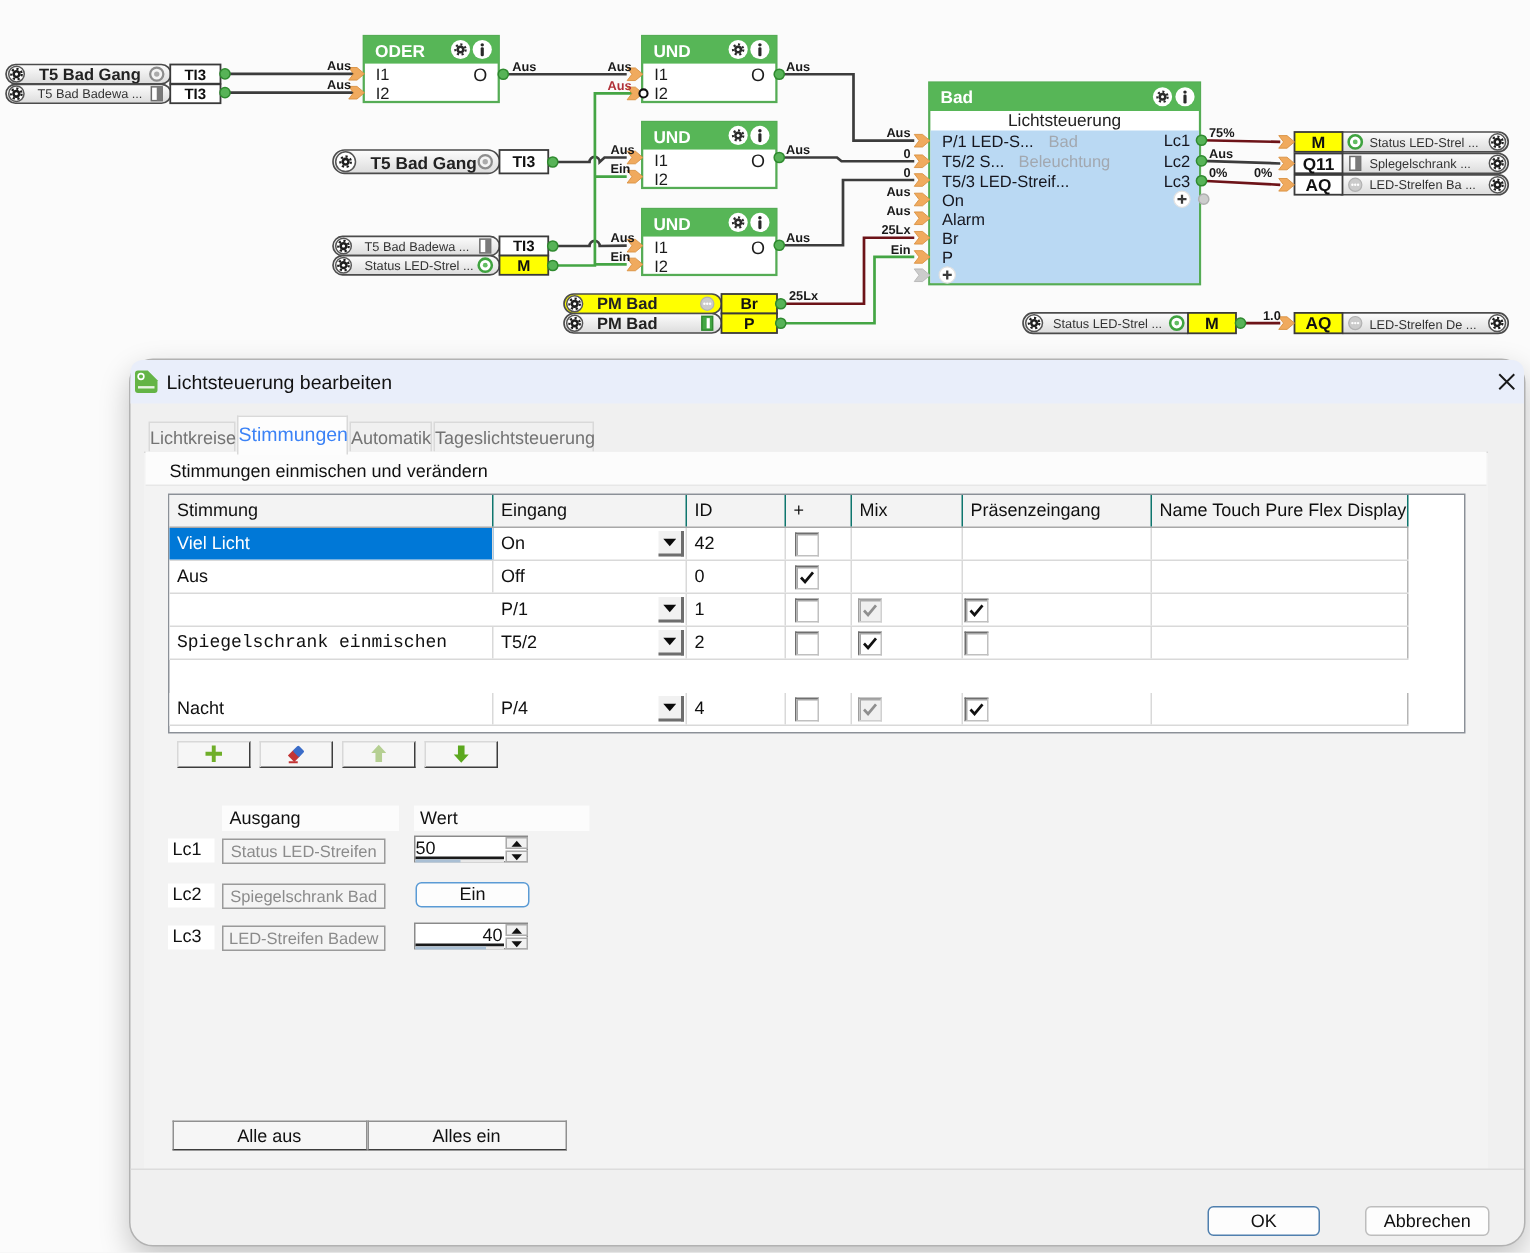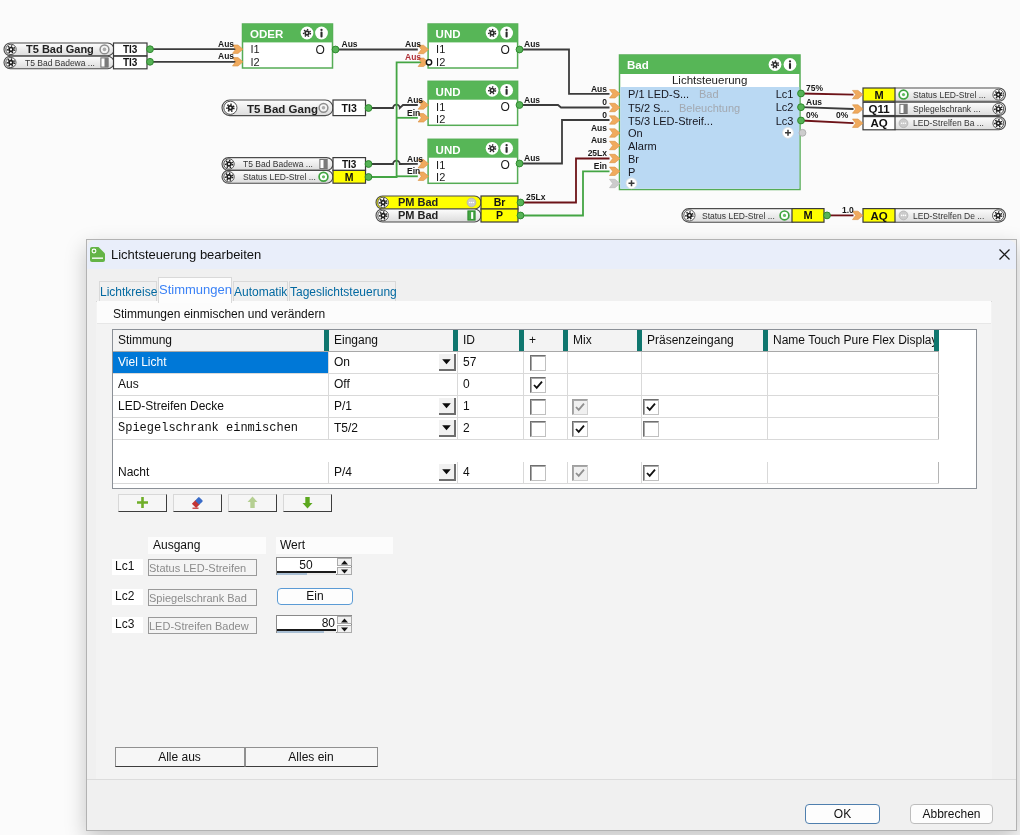--- a/index.html
+++ b/index.html
@@ -6,34 +6,34 @@
 body{width:1020px;height:835px;overflow:hidden;background:#fbfbfb;font-family:"Liberation Sans",sans-serif;position:relative;}
 .abs{position:absolute;}
 svg text{font-family:"Liberation Sans",sans-serif;}
 .wl{font-size:8.5px;font-weight:bold;fill:#1a1a1a;}
 .wlr{font-size:8.5px;font-weight:bold;fill:#b03038;}
 .bt{font-size:11px;fill:#1c1c1c;}
 .hd{font-size:11.5px;font-weight:bold;fill:#fff;}
 .pb{font-size:11px;font-weight:bold;fill:#222;}
 .ps{font-size:8.5px;fill:#333;}
 .gy{fill:#a2a8b0;}
-.dlg{position:absolute;left:86px;top:239px;width:929px;height:590px;background:#f0f0f0;border:1px solid #b2b2b2;border-radius:0;box-shadow:0 8px 20px rgba(0,0,0,.22);}
+.dlg{position:absolute;left:86px;top:239px;width:929px;height:590px;background:#f0f0f0;border:1px solid #b2b2b2;border-radius:16px;box-shadow:0 8px 20px rgba(0,0,0,.22);}
 .tbar{position:absolute;left:0;top:0;width:100%;height:29px;background:#e9eefa;border-radius:8px 8px 0 0;}
 .ttxt{position:absolute;left:24px;top:7px;font-size:13px;color:#111;}
-.tab{position:absolute;top:41px;height:21px;background:#f0f0f0;border:1px solid #d9d9d9;font-size:12px;color:#0369a1;text-align:center;line-height:21px;box-sizing:border-box;}
+.tab{position:absolute;top:41px;height:21px;background:#f0f0f0;border:1px solid #d9d9d9;font-size:12px;color:#737373;text-align:center;line-height:21px;box-sizing:border-box;}
 .tabsel{position:absolute;top:37px;height:26px;background:#fdfdfd;border:1px solid #d9d9d9;border-bottom:none;font-size:13px;color:#3b82f6;text-align:right;line-height:24px;box-sizing:border-box;z-index:3;}
 .panel{position:absolute;left:9px;top:61px;width:896px;height:478px;background:#f3f3f3;border-top:1px solid #d9d9d9;}
-.cell{position:absolute;top:0;height:22px;box-sizing:border-box;border-right:5px solid #0f766e;font-size:12px;line-height:21px;padding-left:5px;color:#101010;overflow:hidden;white-space:nowrap;}
+.cell{position:absolute;top:0;height:22px;box-sizing:border-box;border-right:1px solid #0f766e;font-size:12px;line-height:21px;padding-left:5px;color:#101010;overflow:hidden;white-space:nowrap;}
 .bcell{border-right:1px solid #d9d9d9;height:21px;}
 .row{position:absolute;left:0;height:22px;width:826px;border-bottom:1px solid #d9d9d9;background:#fff;box-sizing:border-box;}
 .cb{position:absolute;width:14px;height:14px;background:#fff;border-style:solid;border-width:1px;border-color:#6f6f6f #c0c0c0 #c0c0c0 #6f6f6f;top:3px;box-shadow:inset 1px 1px 0 #a8a8a8;}
 .cbg{border-color:#9f9f9f #d0d0d0 #d0d0d0 #9f9f9f;background:#f0f0f0;}
 .combo{position:absolute;right:1px;top:2px;width:17px;height:17px;background:#f1f1f1;border-right:2px solid #6e6e6e;border-bottom:2px solid #6e6e6e;box-sizing:border-box;}
 .tbtn{position:absolute;width:49px;height:18px;background:#f6f6f6;border:1px solid #d8d8d8;border-right:1px solid #3d3d3d;border-bottom:1px solid #3d3d3d;box-sizing:border-box;text-align:center;}
-.wbox{position:absolute;height:17px;background:#f4f4f4;border:1px solid #9a9a9a;color:#8b8b8b;font-size:11px;line-height:16px;box-sizing:border-box;overflow:hidden;white-space:nowrap;}
+.wbox{position:absolute;height:17px;background:#f4f4f4;border:1px solid #9a9a9a;color:#8b8b8b;font-size:11px;text-align:center;line-height:16px;box-sizing:border-box;overflow:hidden;white-space:nowrap;}
 .lc{position:absolute;width:31px;height:16px;background:#fff;font-size:12px;color:#111;padding-left:3px;box-sizing:border-box;}
 .big{position:absolute;width:128px;height:20px;background:#f6f6f6;border:1px solid #909090;border-bottom-color:#3d3d3d;box-sizing:border-box;font-size:12px;color:#111;text-align:center;line-height:18px;}
 .okb{position:absolute;height:20px;background:#fdfdfd;border-radius:4px;font-size:12px;color:#111;text-align:center;line-height:18px;box-sizing:border-box;}
 .spinb{position:absolute;left:59.5px;width:15px;height:8px;background:#f1f1f1;border:1px solid #ababab;box-sizing:border-box;}
 .spinb svg{position:absolute;left:1px;top:1px;display:block;}
 </style>
 </head>
 <body>
 <svg class="abs" style="left:0;top:0" width="1020" height="240" viewBox="0 0 1020 240">
 <defs>
@@ -334,41 +334,40 @@
 <div class="cell" style="left:529px;width:126px;height:21px;">Präsenzeingang</div>
 <div class="cell" style="left:655px;width:171px;height:21px;">Name Touch Pure Flex Display</div>
 </div>
 <div class="row" style="top:22px;">
 <div class="cell bcell" style="left:0;width:216px;background:#0078d7;color:#fff;">Viel Licht</div>
 <div class="cell bcell" style="left:216px;width:129px;">On<div class="combo">
             <svg width="15" height="15" viewBox="0 0 15 15" style="display:block">
               <path d="M3.2,5.2 h8.6 l-4.3,5 Z" fill="#0a0a0a"></path>
             </svg>
           </div></div>
-<div class="cell bcell" style="left:345px;width:66px;">57</div>
+<div class="cell bcell" style="left:345px;width:66px;">42</div>
 <div class="cell bcell" style="left:411px;width:44px;"></div>
 <div class="cell bcell" style="left:455px;width:74px;"></div>
 <div class="cell bcell" style="left:529px;width:126px;"></div>
 <div class="cell bcell" style="left:655px;width:171px;border-right:1px solid #b5b5b5;"></div>
 <div class="cb" style="left:417px;"></div>
 </div>
 <div class="row" style="top:44px;">
 <div class="cell bcell" style="left:0;width:216px;">Aus</div>
 <div class="cell bcell" style="left:216px;width:129px;">Off</div>
 <div class="cell bcell" style="left:345px;width:66px;">0</div>
 <div class="cell bcell" style="left:411px;width:44px;"></div>
 <div class="cell bcell" style="left:455px;width:74px;"></div>
 <div class="cell bcell" style="left:529px;width:126px;"></div>
 <div class="cell bcell" style="left:655px;width:171px;border-right:1px solid #b5b5b5;"></div>
 <div class="cb" style="left:417px;"><svg width="14" height="14" viewBox="0 0 14 14">
             <path d="M3,7 L5.7,9.9 L11,3.6" fill="none" stroke="#111" stroke-width="1.8"></path>
           </svg></div>
 </div>
 <div class="row" style="top:66px;">
-<div class="cell bcell" style="left:0;width:216px;">LED-Streifen Decke</div>
 <div class="cell bcell" style="left:216px;width:129px;">P/1<div class="combo">
             <svg width="15" height="15" viewBox="0 0 15 15" style="display:block">
               <path d="M3.2,5.2 h8.6 l-4.3,5 Z" fill="#0a0a0a"></path>
             </svg>
           </div></div>
 <div class="cell bcell" style="left:345px;width:66px;">1</div>
 <div class="cell bcell" style="left:411px;width:44px;"></div>
 <div class="cell bcell" style="left:455px;width:74px;"></div>
 <div class="cell bcell" style="left:529px;width:126px;"></div>
 <div class="cell bcell" style="left:655px;width:171px;border-right:1px solid #b5b5b5;"></div>
@@ -435,42 +434,42 @@
 <div class="tbtn" style="left:196.0px;top:254px;"><svg width="15" height="15" viewBox="0 0 15 15">
         <path d="M7.5,13.5 L12.5,8 H9.7 V2 H5.3 V8 H2.5 Z" fill="#5ca81f"></path>
       </svg></div>
 <div class="abs" style="left:61px;top:297px;width:118px;height:17px;background:#fcfcfc;"></div>
 <div class="abs" style="left:189px;top:297px;width:117px;height:17px;background:#fcfcfc;"></div>
 <div class="abs" style="left:66px;top:298px;font-size:12px;color:#101010">Ausgang</div>
 <div class="abs" style="left:193px;top:298px;font-size:12px;color:#101010">Wert</div>
 <div class="lc" style="left:25px;top:319px;">Lc1</div>
 <div class="wbox" style="left:61px;top:319px;width:109px;">Status LED-Streifen</div>
 <div class="abs" style="left:189px;top:317px;width:76px;height:18px;border:1px solid #8a8a8a;background:#fff;box-sizing:border-box;">
-<div class="abs" style="left:0;top:0;width:58px;height:13px;font-size:12px;color:#111;text-align:center;">50</div>
+<div class="abs" style="left:0;top:0;width:58px;height:13px;font-size:12px;color:#111;text-align:left;">50</div>
 <div class="abs" style="left:0;top:13px;width:59px;height:1.5px;background:#1a1a1a;"></div>
 <div class="abs" style="left:0;top:14.5px;width:59px;height:2.5px;background:#e8e8e8;"></div>
 <div class="abs" style="left:0;top:14.5px;width:29.5px;height:2.5px;background:#a9bfd4;"></div>
 <div class="spinb" style="top:0px;">
         <svg width="11" height="5" viewBox="0 0 11 5">
           <path d="M5.5,0.5 L9,4.5 H2 Z" fill="#111"></path>
         </svg>
       </div>
 <div class="spinb" style="top:8.5px;">
         <svg width="11" height="5" viewBox="0 0 11 5">
           <path d="M5.5,4.5 L9,0.5 H2 Z" fill="#111"></path>
         </svg>
       </div>
 </div>
 <div class="lc" style="left:25px;top:349px;">Lc2</div>
 <div class="wbox" style="left:61px;top:349px;width:109px;">Spiegelschrank Bad</div>
 <div class="abs" style="left:190px;top:348px;width:76px;height:17px;border:1px solid #5b9bd5;border-radius:4px;background:#fdfdfd;box-sizing:border-box;font-size:12px;color:#111;text-align:center;line-height:15px;">Ein</div>
 <div class="lc" style="left:25px;top:377px;">Lc3</div>
 <div class="wbox" style="left:61px;top:377px;width:109px;">LED-Streifen Badew</div>
 <div class="abs" style="left:189px;top:375px;width:76px;height:18px;border:1px solid #8a8a8a;background:#fff;box-sizing:border-box;">
-<div class="abs" style="left:0;top:0;width:58px;height:13px;font-size:12px;color:#111;text-align:right;">80</div>
+<div class="abs" style="left:0;top:0;width:58px;height:13px;font-size:12px;color:#111;text-align:right;">40</div>
 <div class="abs" style="left:0;top:13px;width:59px;height:1.5px;background:#1a1a1a;"></div>
 <div class="abs" style="left:0;top:14.5px;width:59px;height:2.5px;background:#e8e8e8;"></div>
 <div class="abs" style="left:0;top:14.5px;width:47.2px;height:2.5px;background:#a9bfd4;"></div>
 <div class="spinb" style="top:0px;">
         <svg width="11" height="5" viewBox="0 0 11 5">
           <path d="M5.5,0.5 L9,4.5 H2 Z" fill="#111"></path>
         </svg>
       </div>
 <div class="spinb" style="top:8.5px;">
         <svg width="11" height="5" viewBox="0 0 11 5">

